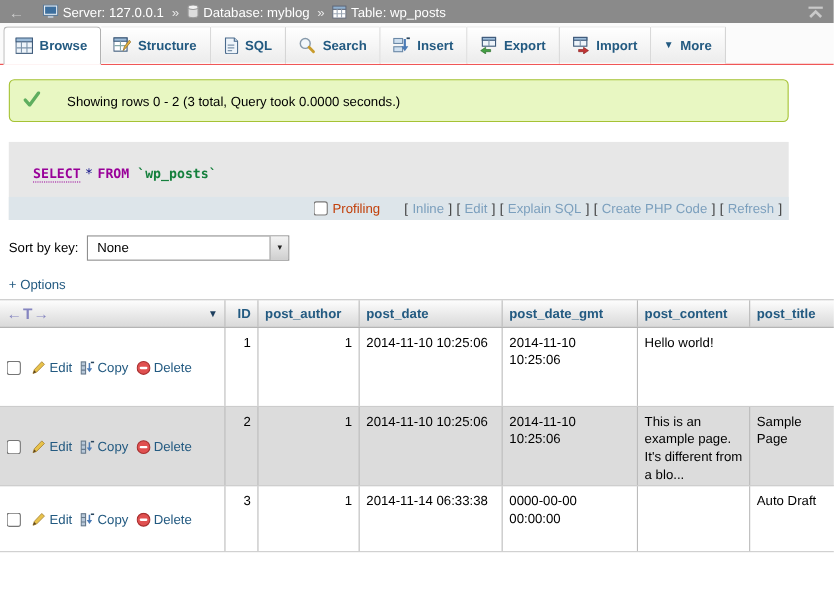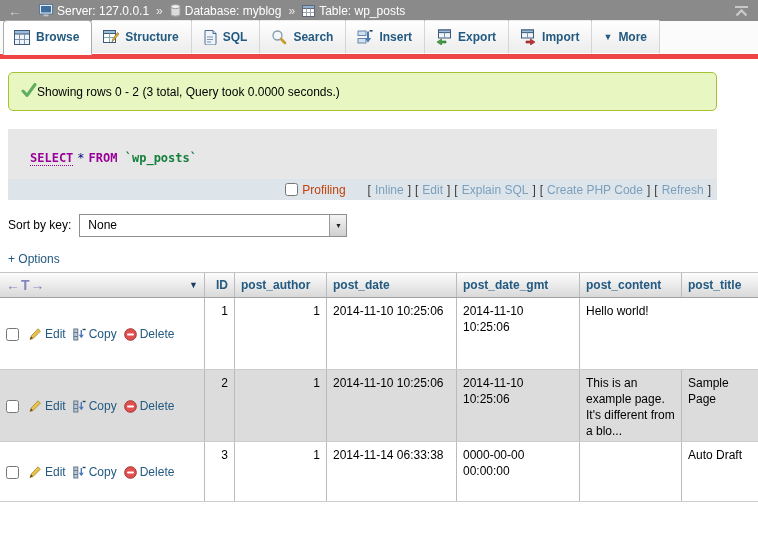--- a/index.html
+++ b/index.html
@@ -10,34 +10,34 @@
   
   .topbar { height:21px; background:#8a8a8a; display:flex; align-items:center;
     color:#fff; padding:0 8px; gap:5px; }
   .topbar .back { color:#cfcfcf; font-size:14px; margin-right:12px; line-height:1; cursor:default;}
   .topbar .crumb { display:flex; align-items:center; gap:4px; }
   .topbar .sep { color:#e8e8e8; margin:0 2px; }
   .topbar .spacer { flex:1; }
   .topbar svg { display:block; }
 
   
-  .tabbar { height:38px; background:#fbfbfb; border-bottom:5px solid #ef4444;
+  .tabbar { height:38px; background:#fbfbfb; border-bottom:1px solid #ef4444;
     display:flex; align-items:flex-end; padding:4px 0 0 3px; }
   .tab { display:flex; align-items:center; gap:6px; padding:7px 12px 8px 10px;
     font-weight:bold; color:#235a81; background:linear-gradient(#ffffff,#ececec);
     border:1px solid transparent; border-right:1px solid #d5d5d5; cursor:pointer;
     height:34px; }
   .tab.active { background:#ffffff; border:1px solid #aaaaaa; border-bottom:1px solid #ffffff;
     border-radius:4px 4px 0 0; margin-bottom:-1px; height:35px; }
   .tab svg { display:block; }
   .tab .more-arrow { color:#235a81; font-size:9px; }
 
   
   .message { margin:13px 41px 0 8px; background:#e8f7c2; border:1px solid #a5c234;
-    border-radius:5px; padding:10px 12px; display:flex; align-items:center; gap:0; }
+    border-radius:5px; padding:10px 12px; display:flex; align-items:center; gap:24px; }
 
   
   .querybox { margin:18px 41px 0 8px; background:#e7e7e7; }
   .sqlarea { padding:22px 0 14px 22px; font-family:"DejaVu Sans Mono", monospace; font-size:12px; }
   .kw { color:#990099; font-weight:bold; }
   .kw.dotted { border-bottom:1px dotted #990099; }
   .star { color:#000080; margin:0 4px; }
   .ident { color:#15803d; font-weight:bold; }
   .profbar { background:#dde5ea; height:21px; display:flex; align-items:center;
     justify-content:flex-end; padding-right:6px; gap:4px; }
@@ -51,21 +51,21 @@
     border-radius:4px; display:flex; align-items:center; padding:0 12px; gap:8px; }
   .sortrow { margin:12px 0 0 8px; display:flex; align-items:center; gap:8px; height:26px; }
 
   .fakeselect { display:inline-flex; align-items:stretch; background:#fff;
     border:1px solid #8f8f8f; height:23px; cursor:pointer; }
   .fakeselect .val { display:flex; align-items:center; padding:0 8px; }
   .fakeselect .btn { width:17px; background:linear-gradient(#f4f4f4,#cfcfcf);
     border-left:1px solid #9a9a9a; display:flex; align-items:center; justify-content:center;
     font-size:7px; color:#222; }
   .sel-rows { width:54px; } .sel-rows .val { flex:1; }
-  .sel-sort { width:268px;gap:24px; } .sel-sort .val { flex:1; }
+  .sel-sort { width:184px;gap:24px; } .sel-sort .val { flex:1; }
 
   .filterinput { width:166px; height:24px; border:1px solid #c5c5c5; padding:0 7px;
     font-family:"Liberation Sans", sans-serif; font-size:12px; color:#333; }
   .filterinput::placeholder { color:#b2b2b2; }
 
   .options { display:inline-block; margin:14px 0 6px 8px; color:#235a81;
     text-decoration:none; cursor:pointer; }
 
   
   .grid { width:766px; }

